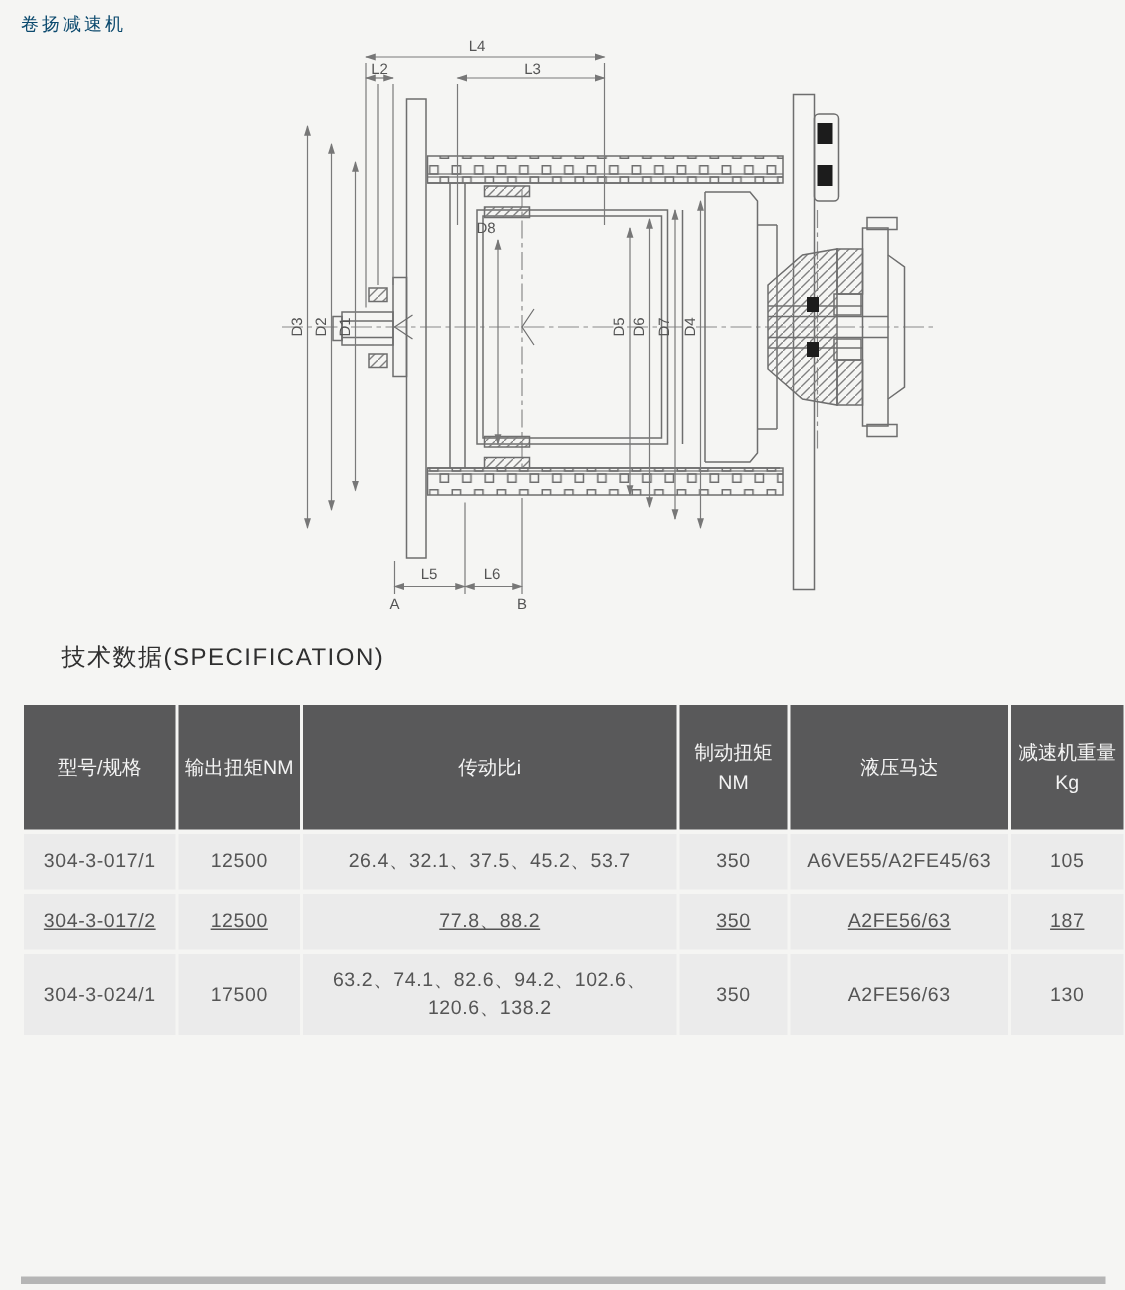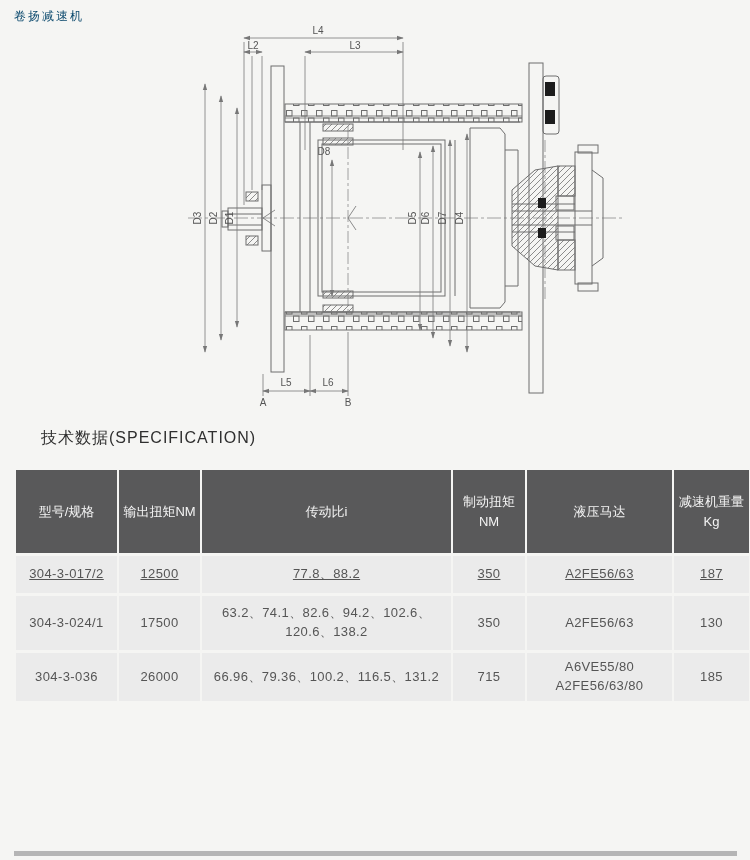--- a/index.html
+++ b/index.html
@@ -190,42 +190,41 @@
       <th>输出扭矩NM</th>
       <th>传动比i</th>
       <th>制动扭矩
 NM</th>
       <th>液压马达</th>
       <th>减速机重量
 Kg</th>
     </tr>
   </thead>
   <tbody>
+    <tr class="r1">
+      <td>304-3-017/1</td>
+      <td>12500</td>
+      <td>26.4、32.1、37.5、45.2、53.7</td>
+      <td>350</td>
+      <td>A6VE55/A2FE45/63</td>
+      <td>105</td>
+    </tr>
     <tr class="r2">
       <td>304-3-017/2</td>
       <td>12500</td>
       <td>77.8、88.2</td>
       <td>350</td>
       <td>A2FE56/63</td>
       <td>187</td>
     </tr>
     <tr class="r3">
       <td>304-3-024/1</td>
       <td>17500</td>
       <td>63.2、74.1、82.6、94.2、102.6、
 120.6、138.2</td>
       <td>350</td>
       <td>A2FE56/63</td>
       <td>130</td>
     </tr>
-    <tr class="r6">
-      <td>304-3-036</td>
-      <td>26000</td>
-      <td>66.96、79.36、100.2、116.5、131.2</td>
-      <td>715</td>
-      <td>A6VE55/80
-A2FE56/63/80</td>
-      <td>185</td>
-    </tr>
   </tbody>
 </table>
 
 <div class="bottom-bar"></div>
 
 </body></html>

